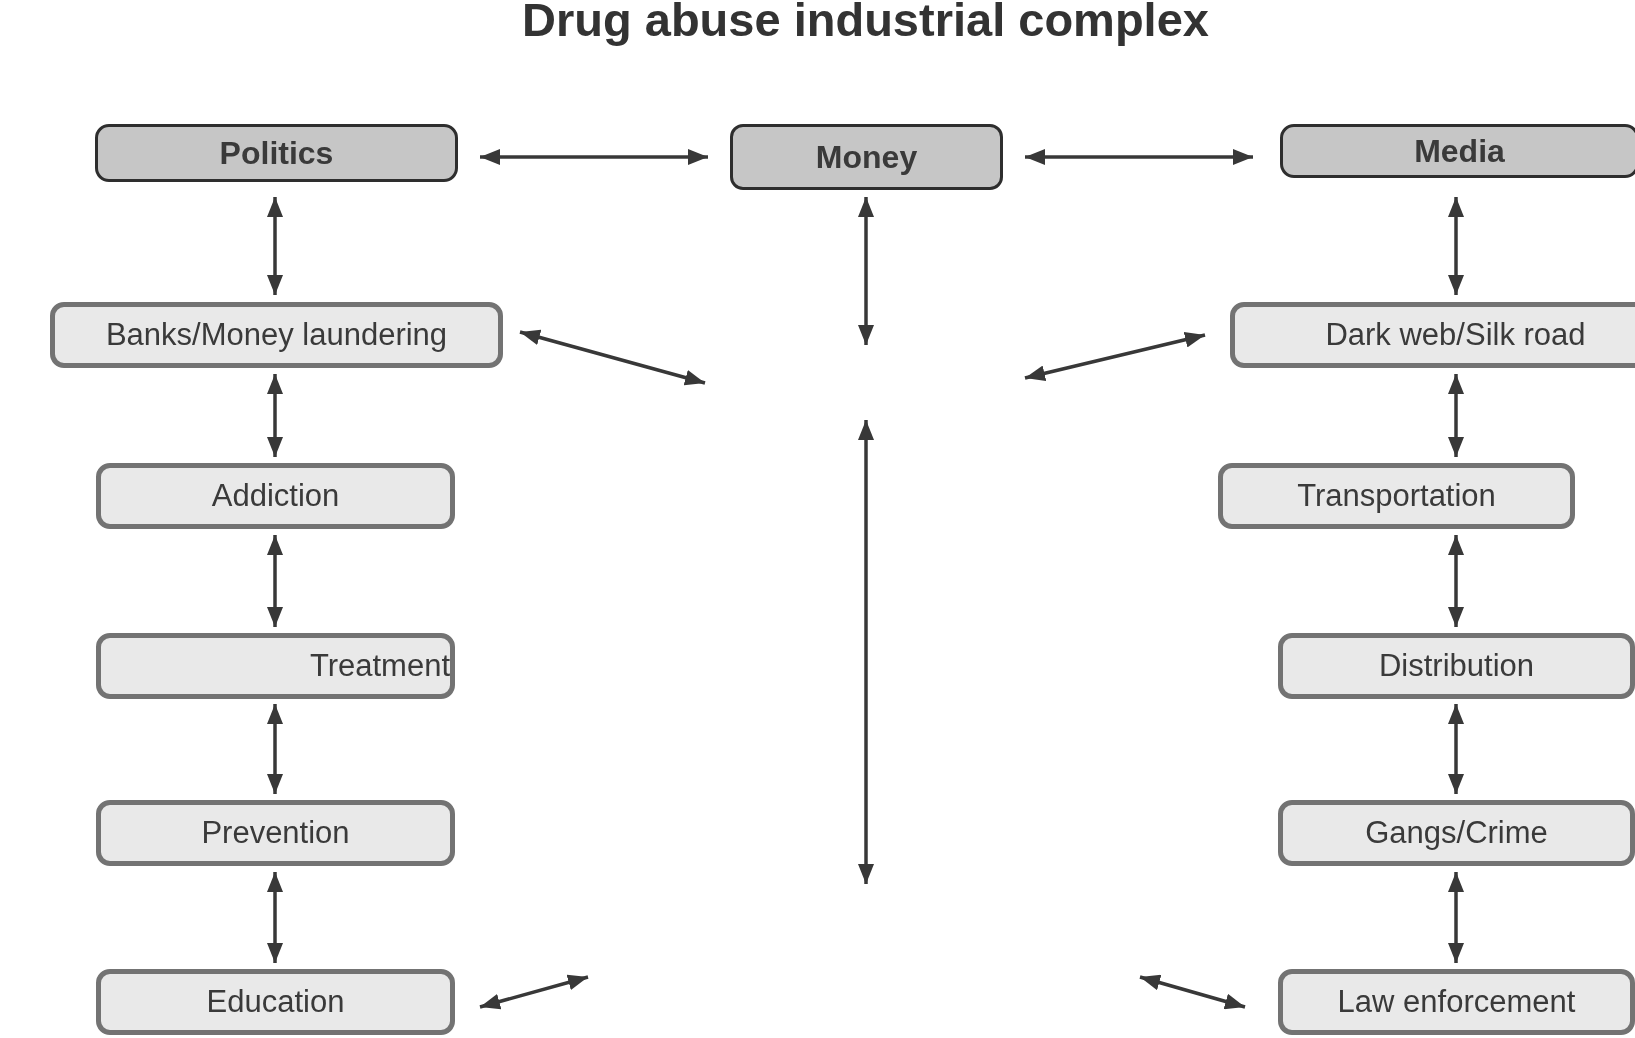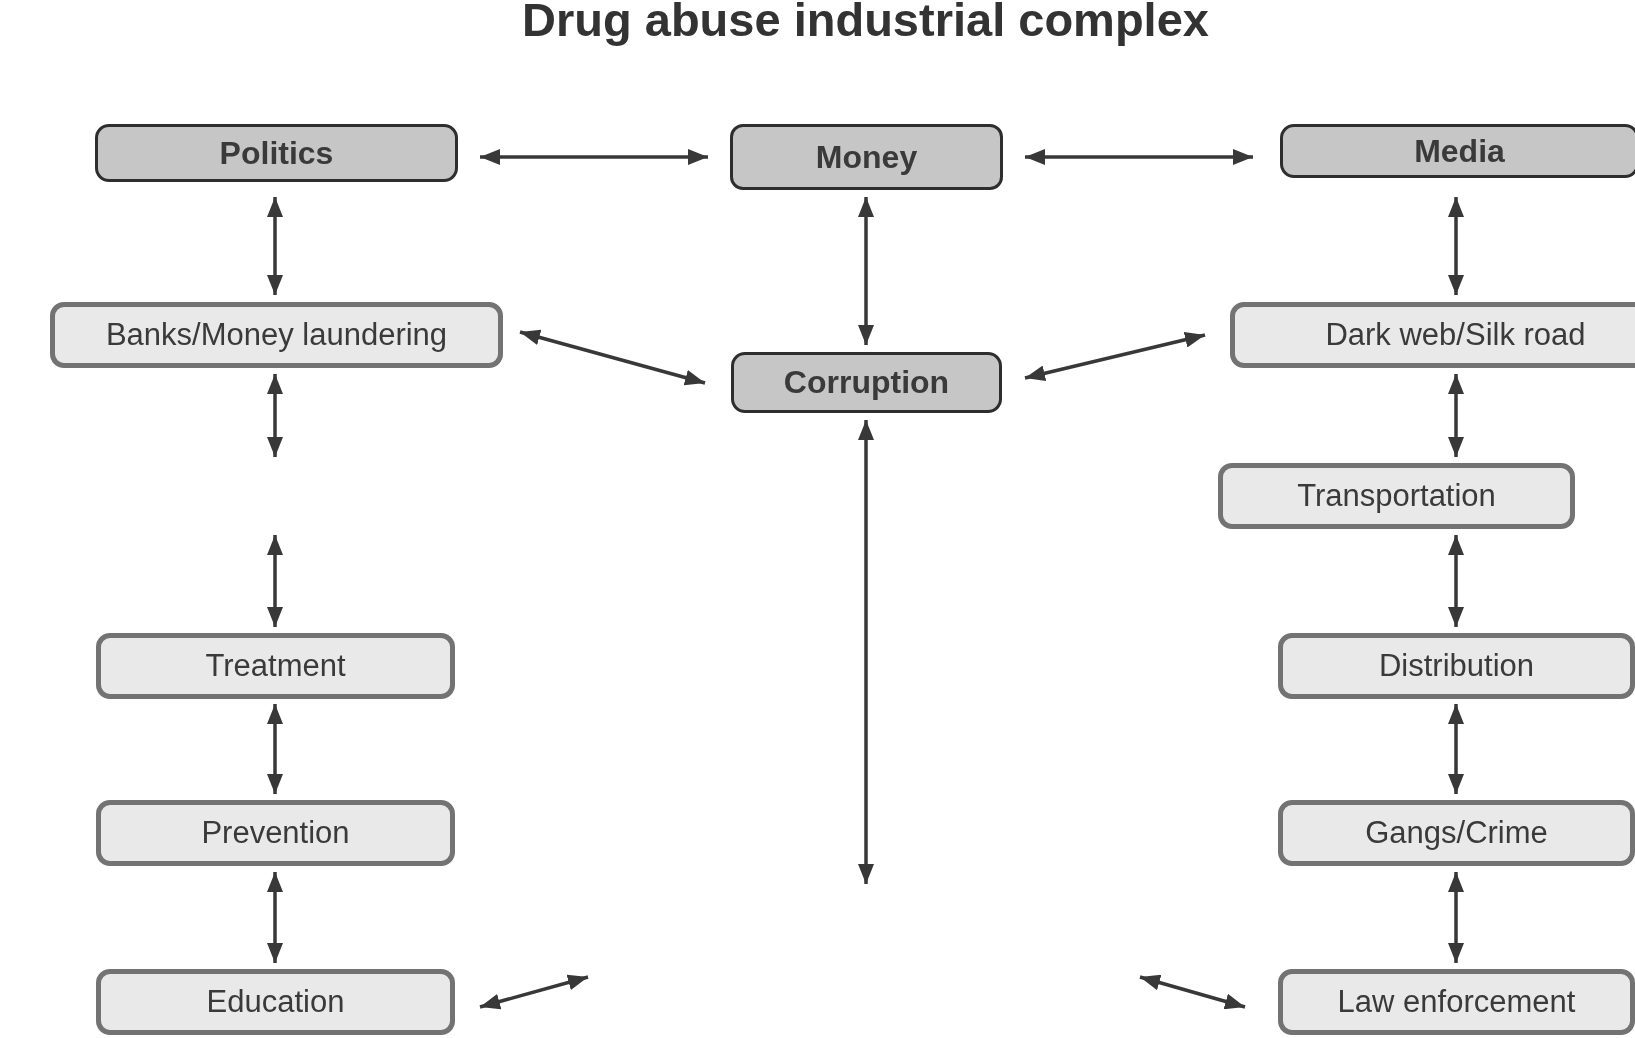--- a/index.html
+++ b/index.html
@@ -107,28 +107,28 @@
   <div class="node dark" style="left:682px; top:124px; width:273px; height:66px;border-radius:13px;">
     <span>Money</span>
   </div>
   <div class="node dark" style="left:1232px; top:124px; width:359px; height:54px;">
     <span>Media</span>
   </div>
 
   <div class="node light" style="left:2px; top:302px; width:453px; height:66px;">
     <span>Banks/Money laundering</span>
   </div>
-  <div class="node dark" style="left:683px; top:352px; width:271px; height:61px;">
-    <span>Corruption</span>
-  </div>
   <div class="node light" style="left:1182px; top:302px; width:451px; height:66px;">
     <span>Dark web/Silk road</span>
   </div>
 
-  <div class="node light" style="left:48px; top:633px; width:359px; height:66px;">
+  <div class="node light" style="left:48px; top:463px; width:359px; height:66px;">
+    <span>Addiction</span>
+  </div>
+  <div class="node light" style="left:48px; top:633px; width:359px; height:66px;justify-content:flex-end;">
     <span>Treatment</span>
   </div>
   <div class="node light" style="left:48px; top:800px; width:359px; height:66px;text-align:right;">
     <span>Prevention</span>
   </div>
   <div class="node light" style="left:48px; top:969px; width:359px; height:66px;">
     <span>Education</span>
   </div>
 
   <div class="node light" style="left:1170px; top:463px; width:357px; height:66px;">

